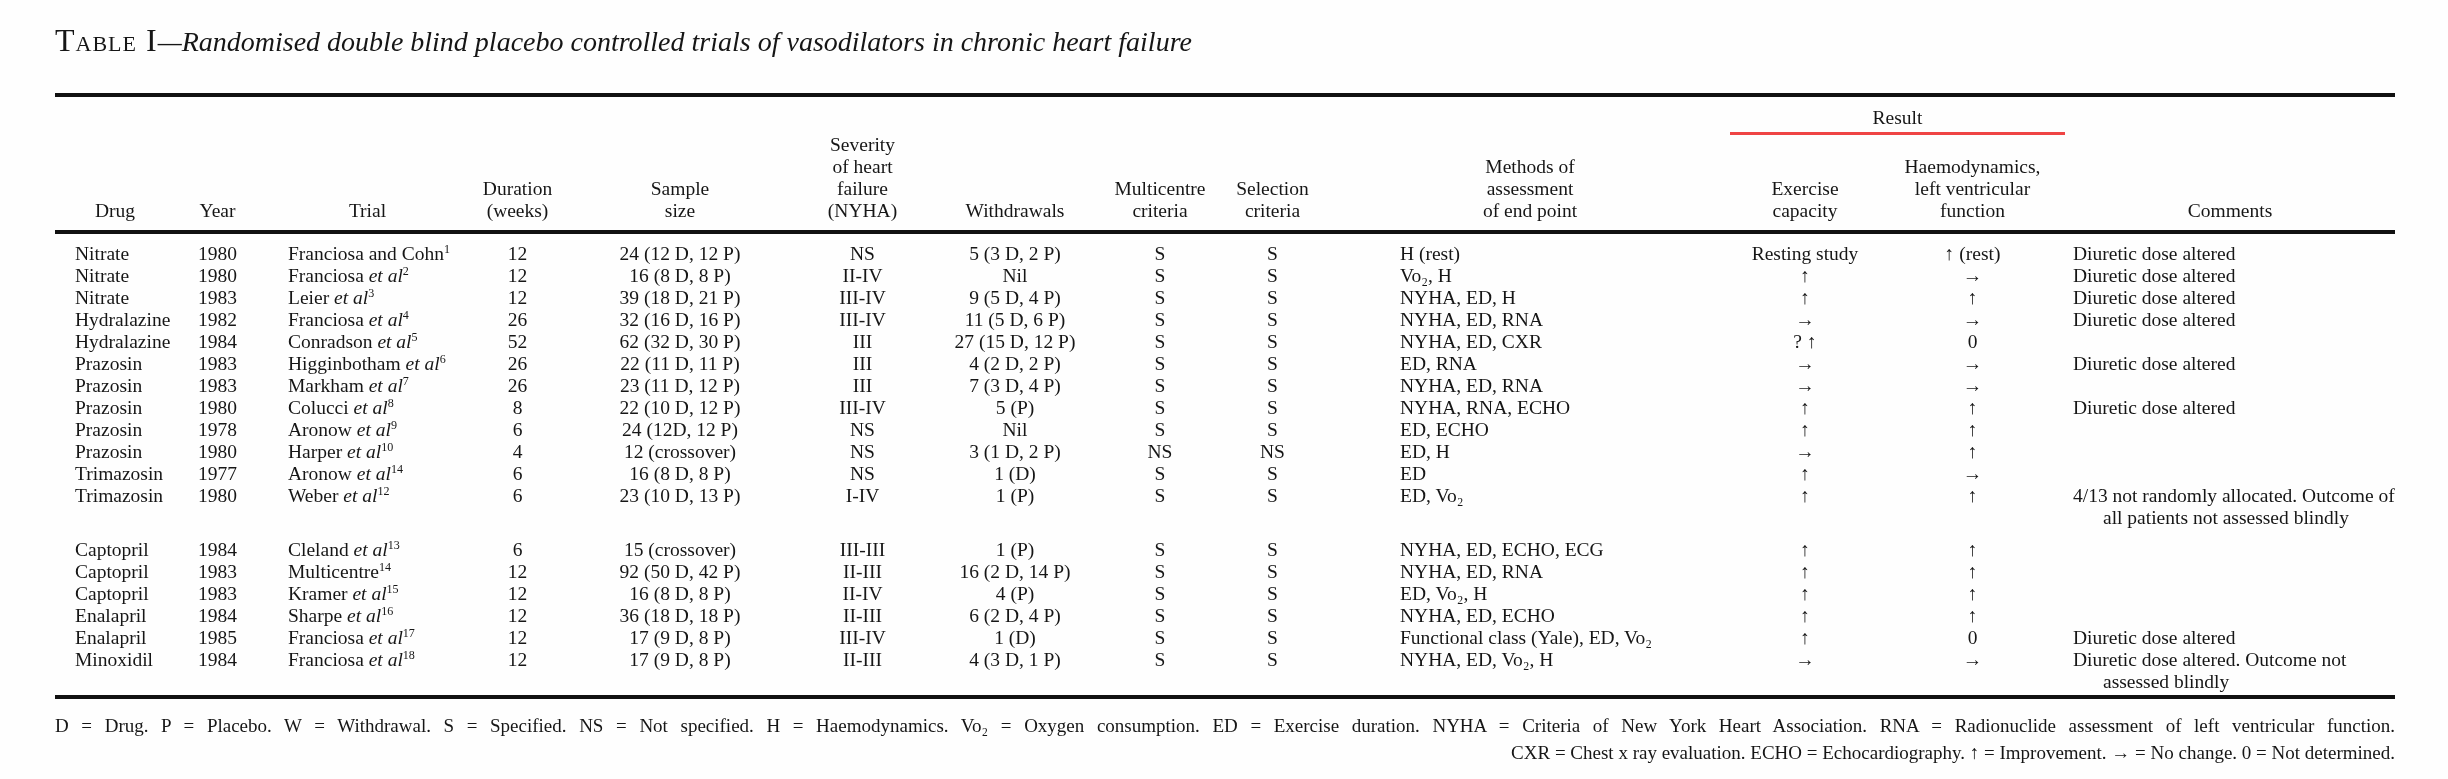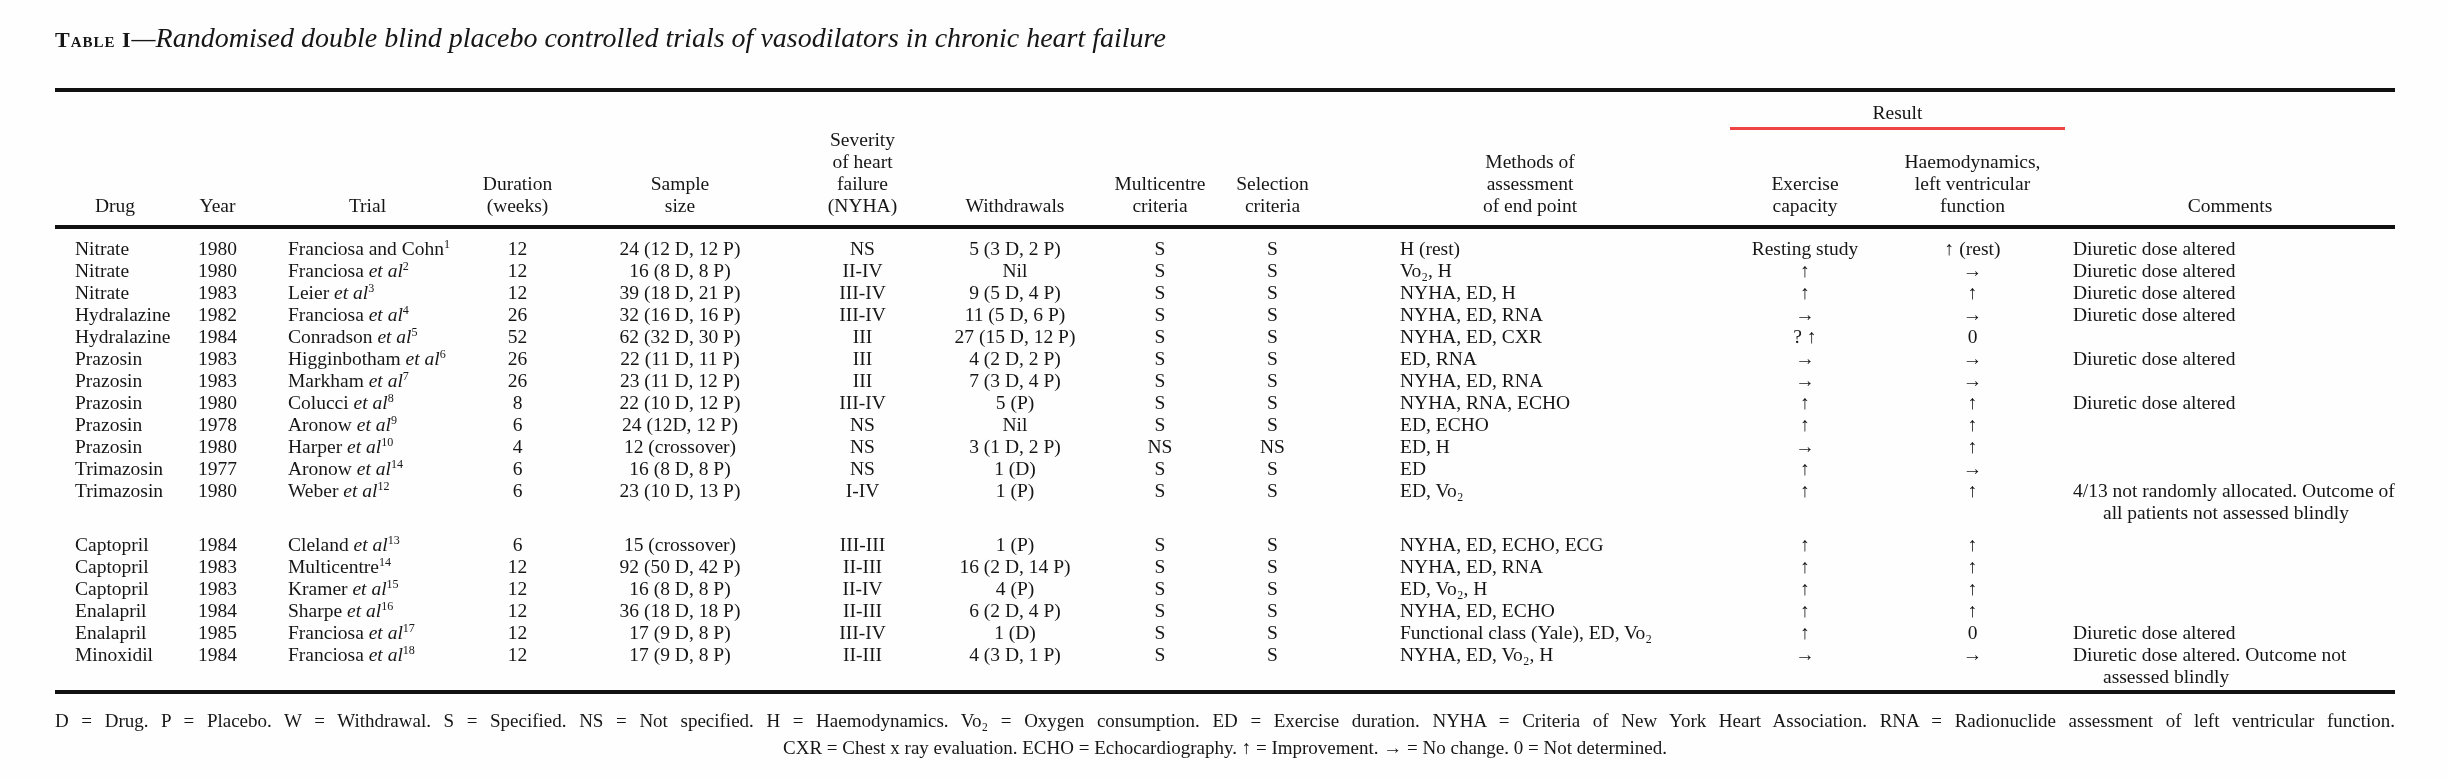--- a/index.html
+++ b/index.html
@@ -18,23 +18,23 @@
     padding: 14px 53px 0 55px;
     overflow: hidden;
   }
   
   .title {
     margin: 8px 0 34px 0;
     white-space: nowrap;
   }
   .title-label {
     font-variant: small-caps;
-    font-size: 22px;
+    font-size: 32px;
     letter-spacing: 1px;
-    font-weight: bold;
+    font-weight: normal;
   }
   .title-dash {
     font-size: 27px;
     font-style: italic;
   }
   .title-text {
     font-size: 28px;
     font-style: italic;
   }
   
@@ -93,21 +93,21 @@
     margin-top: 2px;
     padding-top: 13px;
     font-size: 19px;
     line-height: 27px;
   }
   .footnote-line-1 {
     text-align: justify;
     text-align-last: justify;
   }
   .footnote-line-2 {
-    text-align: center;
+    text-align: right;
   }
 </style>
 </head>
 <body>
 
 <div class="page">
 
   <div class="title">
     <span class="title-label">Table I</span><span class="title-dash">—</span><span class="title-text">Randomised double blind placebo controlled trials of vasodilators in chronic heart failure</span>
   </div>

